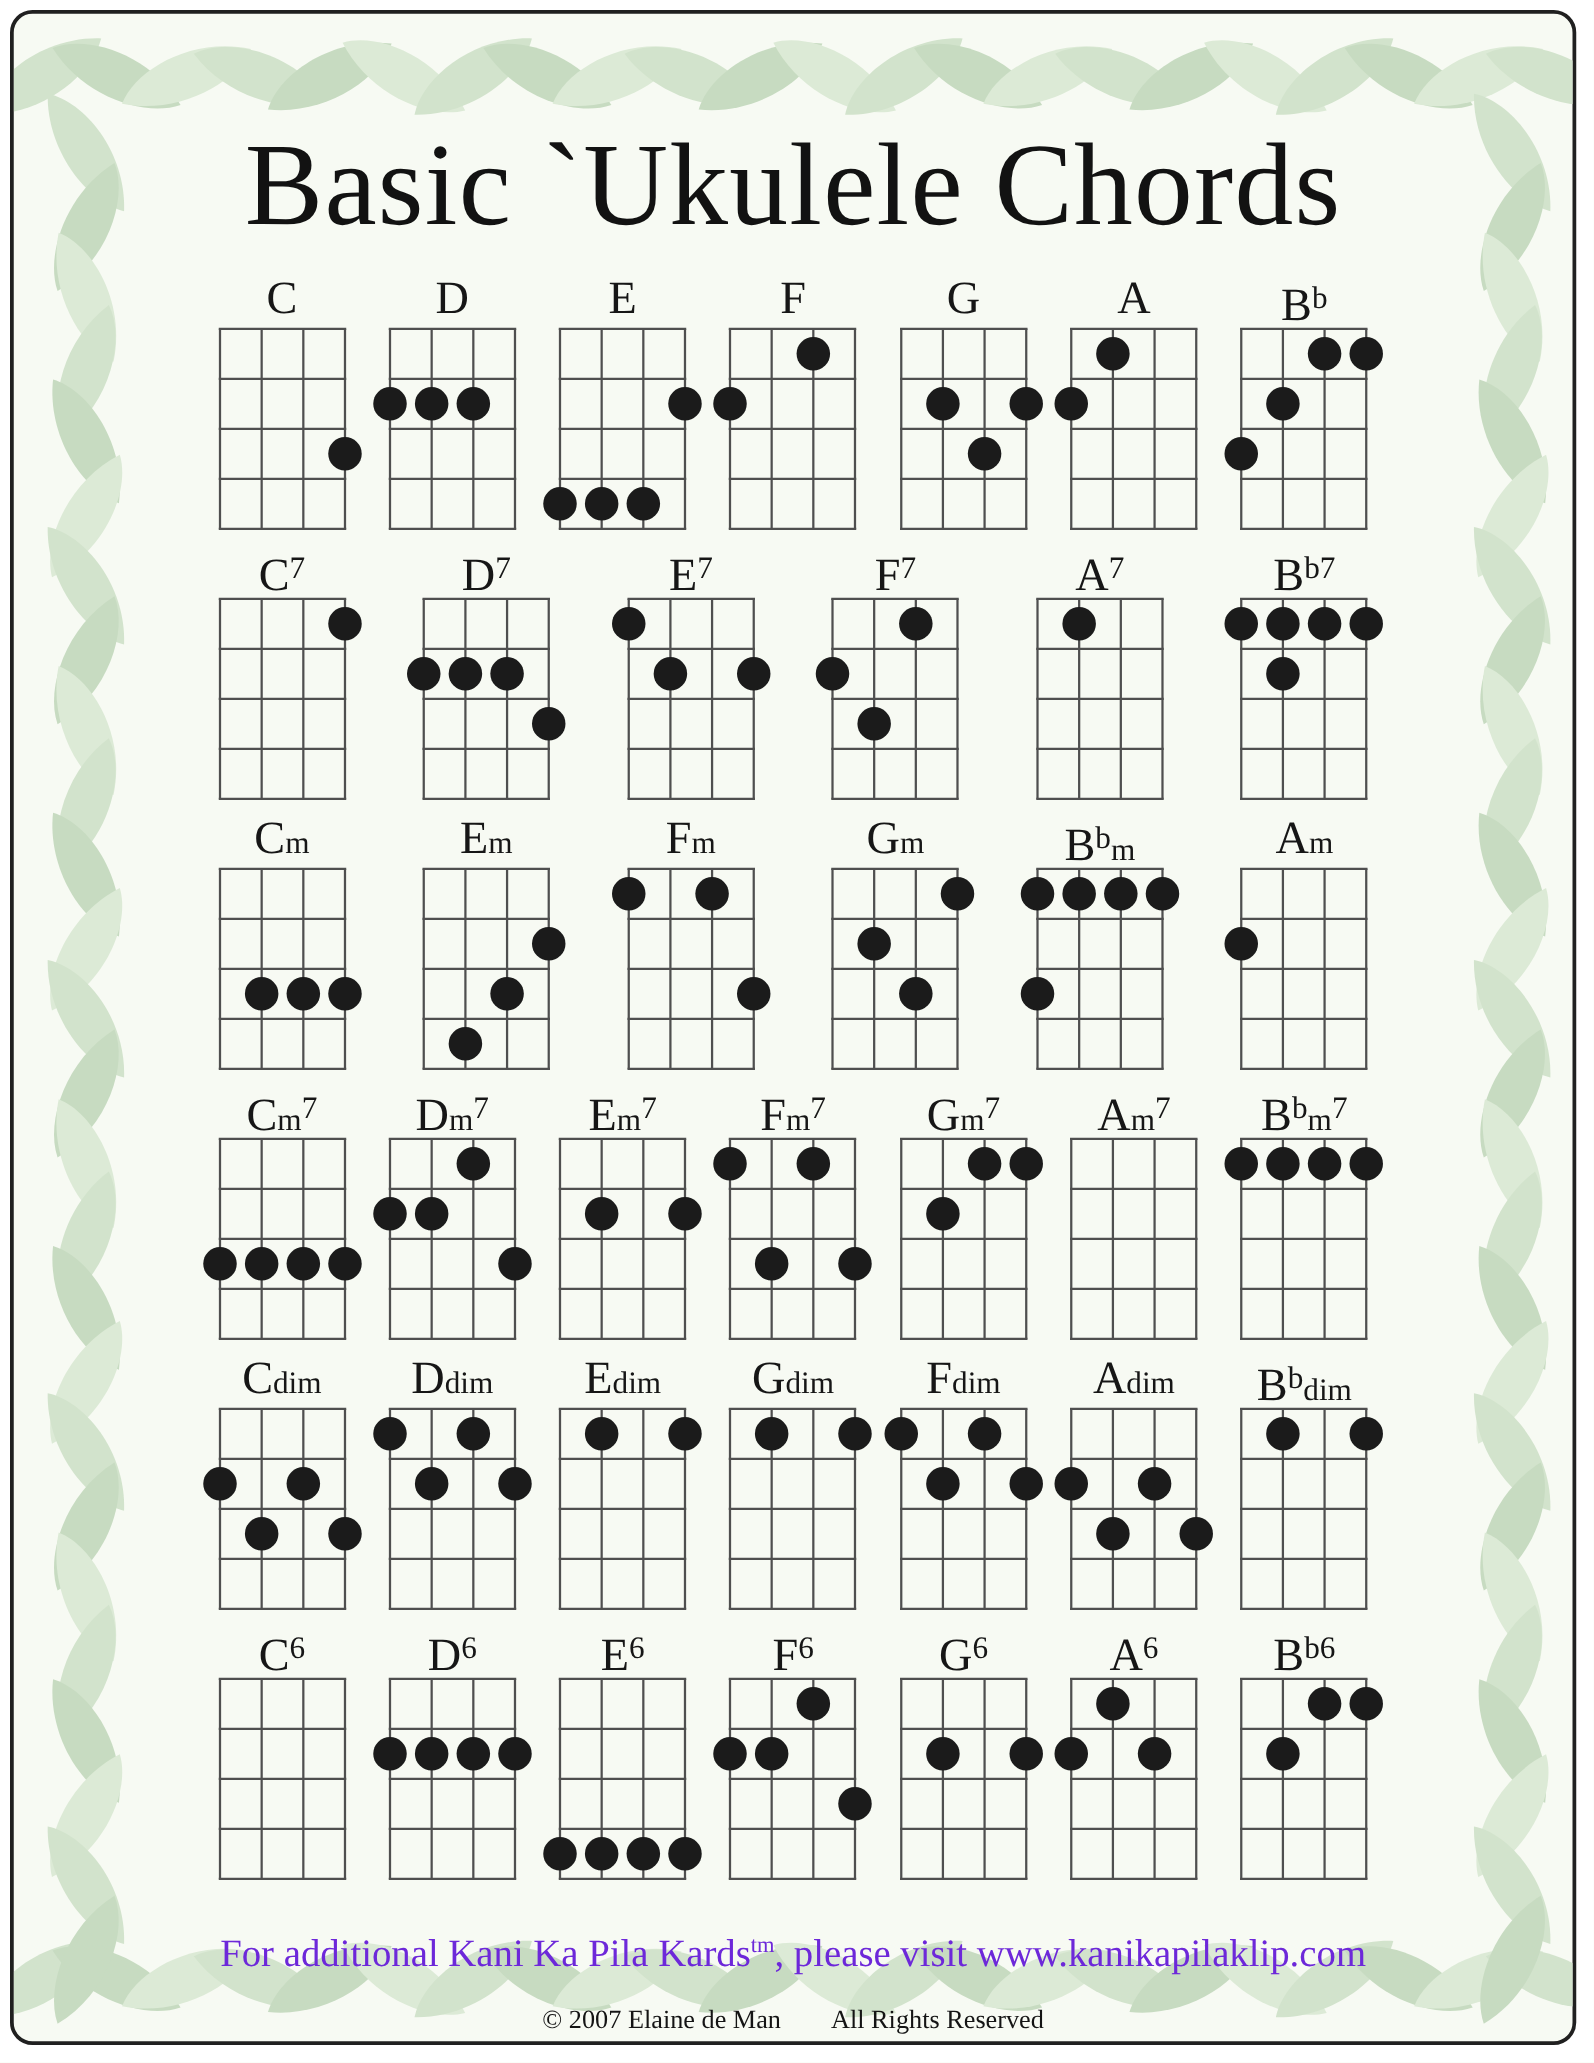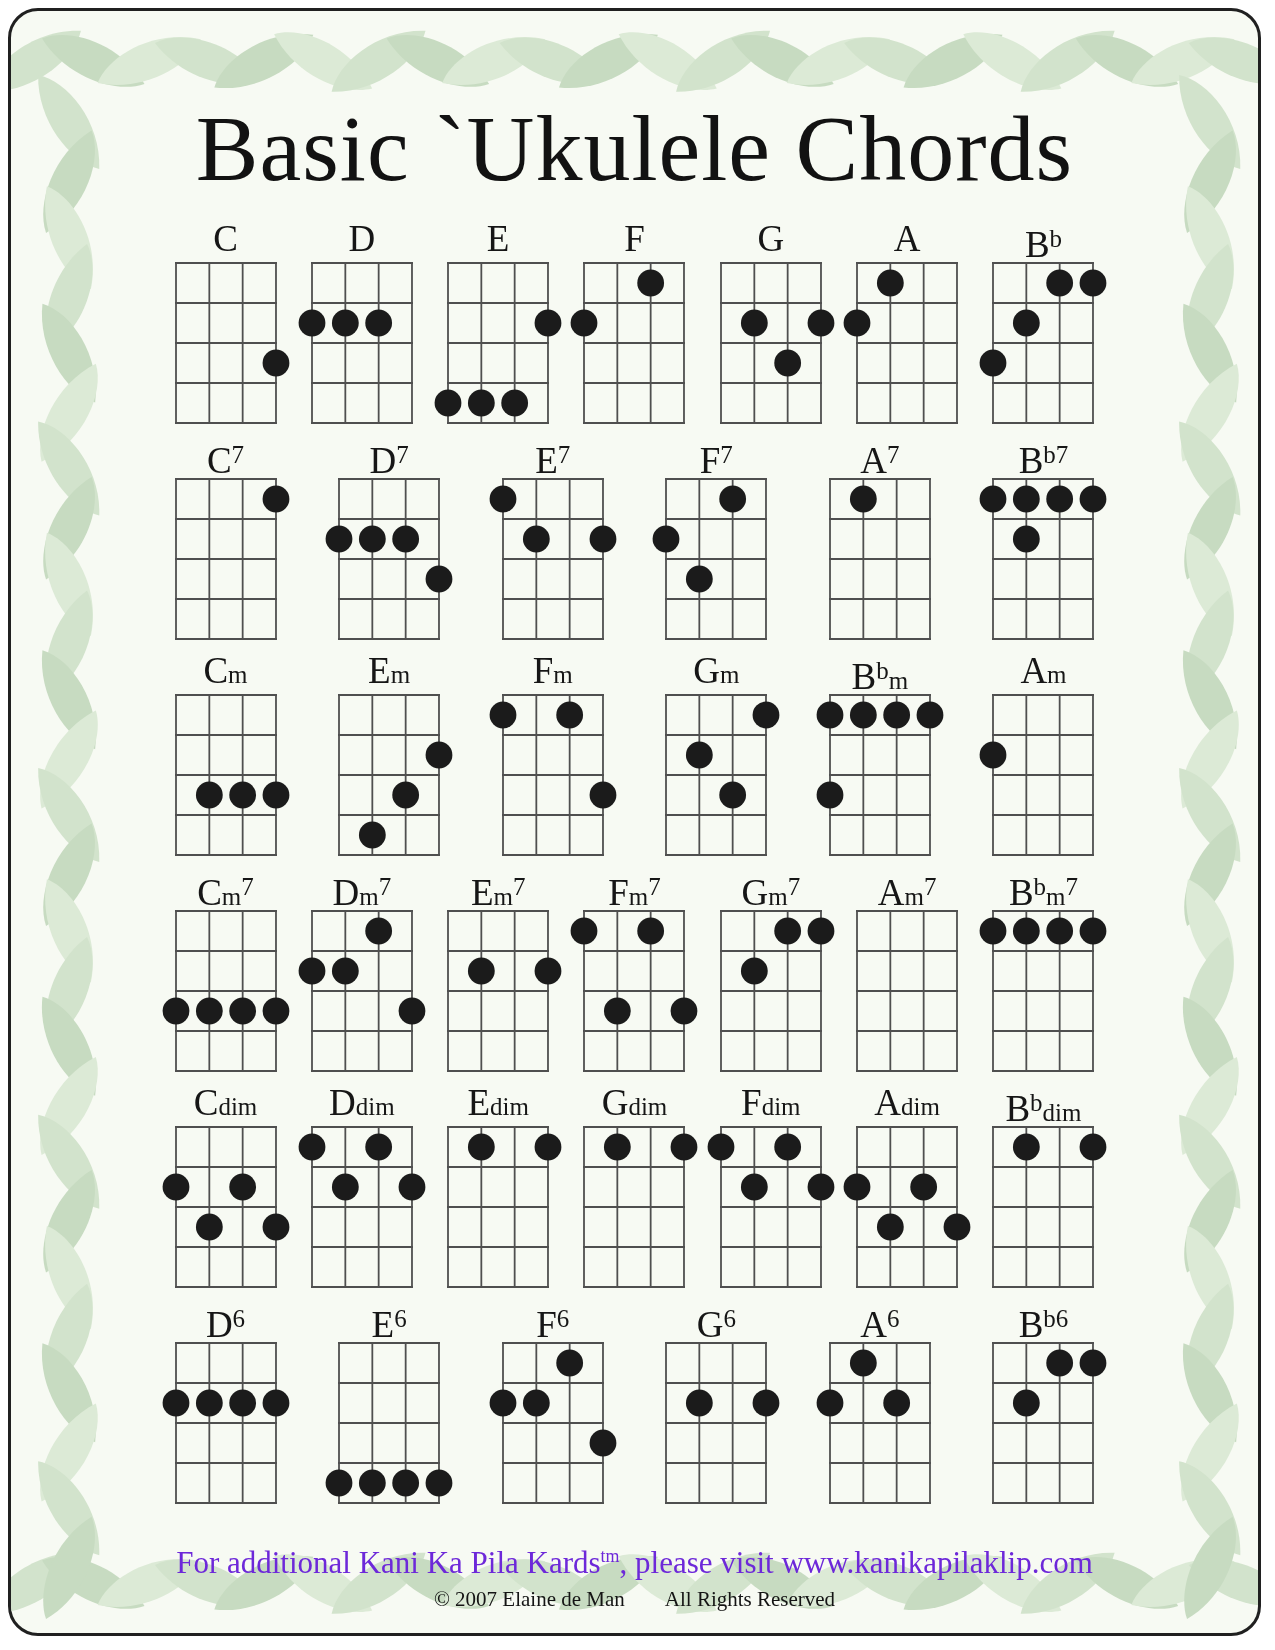--- a/index.html
+++ b/index.html
@@ -3,41 +3,41 @@
 <meta charset="utf-8">
 <style>
   html,body{margin:0;padding:0;}
   body{
     width:1275px;height:1650px;position:relative;background:#ffffff;
     font-family:"Liberation Serif", serif;
     -webkit-font-smoothing:antialiased;
   }
   .frame{
     position:absolute;left:8px;top:8px;width:1253px;height:1628px;
-    background:#f7faf3;border:3px solid #202020;border-radius:30px;
+    background:#f7faf3;border:3px solid #202020;border-radius:18px;
     overflow:hidden;box-sizing:border-box;
   }
   #leafSvg{position:absolute;left:0;top:0;z-index:0;}
   .content{position:absolute;left:0;top:0;width:100%;z-index:2;}
   .title{
     text-align:center;font-size:94px;line-height:1.05;font-weight:normal;
     margin:88px 0 20px 0;color:#121212;letter-spacing:1px;
   }
   .rows{width:952px;margin:0 auto;}
   .chord-row{display:flex;justify-content:space-between;height:216px;}
   .chord{width:134px;text-align:center;}
   .chord-label{height:42px;line-height:42px;font-size:37px;color:#161616;white-space:nowrap;}
   .chord-label .sfx{font-size:25px;}
   .chord-label .raised{vertical-align:0.40em;}
   .footer1{
     text-align:center;font-size:31px;color:#6d28d9;margin-top:32px;line-height:1.1;
   }
   .footer1 .tm{font-size:58%;vertical-align:super;}
   .footer2{
-    text-align:center;font-size:21px;color:#141414;margin-top:8px;line-height:1.1;
+    text-align:center;font-size:21px;color:#141414;margin-top:24px;line-height:1.1;
   }
   .footer2 .gap{display:inline-block;width:40px;}
 </style>
 </head>
 <body>
 
 <div class="frame">
   <svg id="leafSvg" width="1253" height="1628">
     <defs>
       <path id="leafShape" d="M-56,0 C-36,-22 16,-30 56,-4 C34,18 -18,24 -56,0 Z"></path>
@@ -676,20 +676,33 @@
                 <line x1="16" x2="117.99" y1="43" y2="43"></line>
                 <line x1="16" x2="117.99" y1="83" y2="83"></line>
                 <line x1="16" x2="117.99" y1="123" y2="123"></line>
                 <line x1="16" x2="117.99" y1="163" y2="163"></line>
               </g>
               <circle cx="50.33" cy="23" r="13.4" fill="#1b1b1b"></circle>
               <circle cx="116.99" cy="23" r="13.4" fill="#1b1b1b"></circle>
             </svg></div>
         </div>
       <div class="chord-row">
+          <div class="chord"><div class="chord-label"><span>C</span><span class="sfx raised">6</span></div><svg width="134" height="174">
+              <g stroke="#4f4f4f" stroke-width="1.8">
+                <line x1="17" x2="17" y1="3" y2="163"></line>
+                <line x1="50.33" x2="50.33" y1="3" y2="163"></line>
+                <line x1="83.66" x2="83.66" y1="3" y2="163"></line>
+                <line x1="116.99" x2="116.99" y1="3" y2="163"></line>
+                <line x1="16" x2="117.99" y1="3" y2="3"></line>
+                <line x1="16" x2="117.99" y1="43" y2="43"></line>
+                <line x1="16" x2="117.99" y1="83" y2="83"></line>
+                <line x1="16" x2="117.99" y1="123" y2="123"></line>
+                <line x1="16" x2="117.99" y1="163" y2="163"></line>
+              </g>
+            </svg></div>
           <div class="chord"><div class="chord-label"><span>D</span><span class="sfx raised">6</span></div><svg width="134" height="174">
               <g stroke="#4f4f4f" stroke-width="1.8">
                 <line x1="17" x2="17" y1="3" y2="163"></line>
                 <line x1="50.33" x2="50.33" y1="3" y2="163"></line>
                 <line x1="83.66" x2="83.66" y1="3" y2="163"></line>
                 <line x1="116.99" x2="116.99" y1="3" y2="163"></line>
                 <line x1="16" x2="117.99" y1="3" y2="3"></line>
                 <line x1="16" x2="117.99" y1="43" y2="43"></line>
                 <line x1="16" x2="117.99" y1="83" y2="83"></line>
                 <line x1="16" x2="117.99" y1="123" y2="123"></line>

